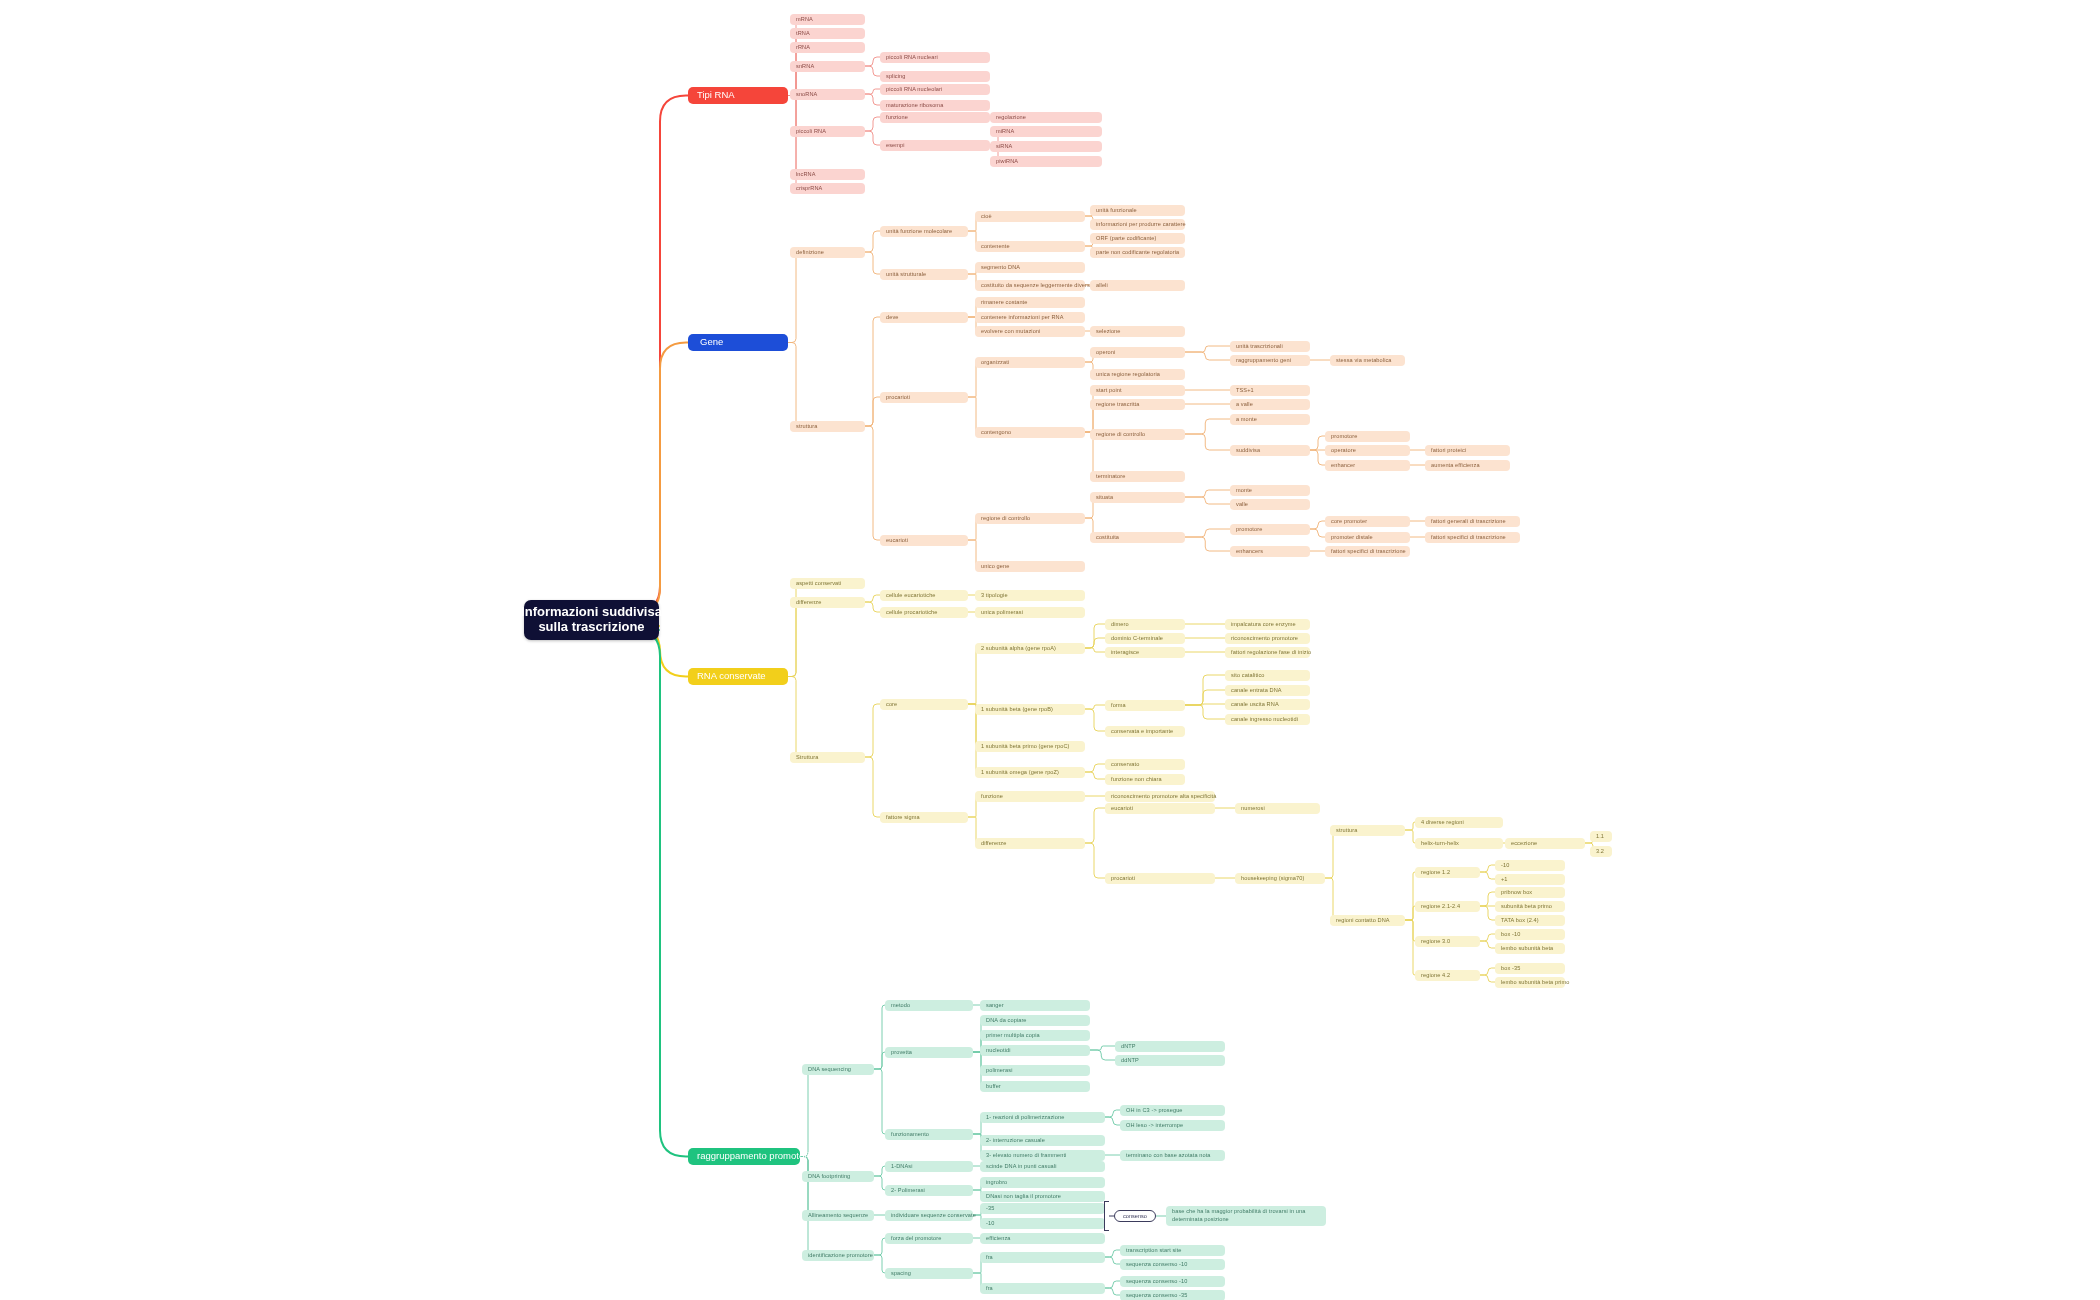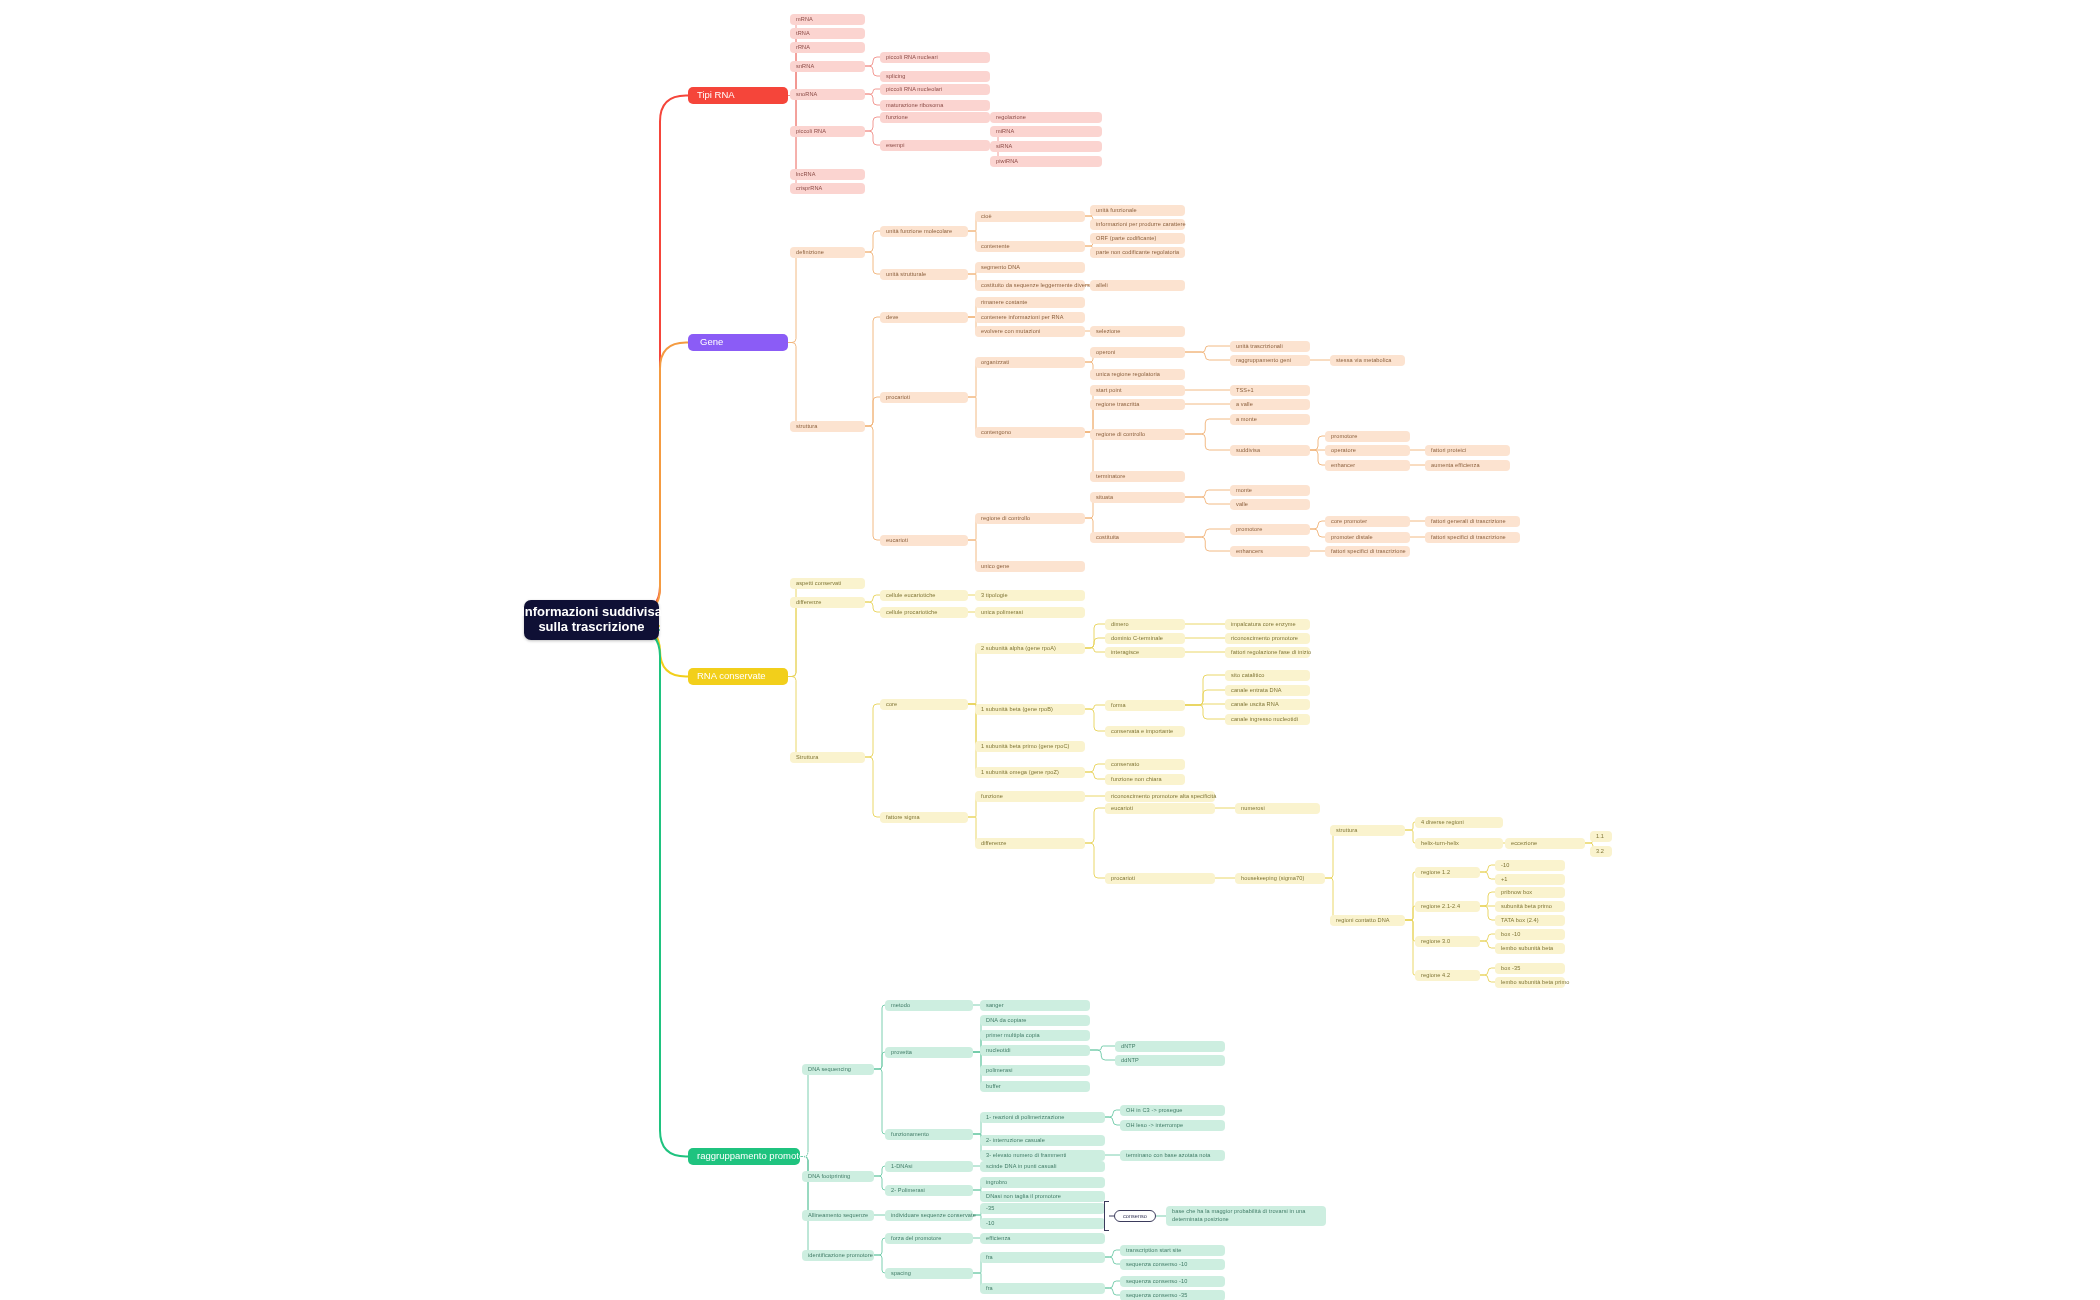--- a/index.html
+++ b/index.html
@@ -265,21 +265,21 @@
     <div class="node leaf" style="left: 880px; top: 99.5px; width: 110px; height: 11px; background: rgb(251, 212, 208); color: rgb(138, 74, 69);">maturazione ribosoma</div>
     <div class="node leaf" style="left: 790px; top: 125.5px; width: 75px; height: 11px; background: rgb(251, 212, 208); color: rgb(138, 74, 69);">piccoli RNA</div>
     <div class="node leaf" style="left: 880px; top: 111.5px; width: 110px; height: 11px; background: rgb(251, 212, 208); color: rgb(138, 74, 69);">funzione</div>
     <div class="node leaf" style="left: 990px; top: 111.5px; width: 112px; height: 11px; background: rgb(251, 212, 208); color: rgb(138, 74, 69);">regolazione</div>
     <div class="node leaf" style="left: 880px; top: 139.5px; width: 110px; height: 11px; background: rgb(251, 212, 208); color: rgb(138, 74, 69);">esempi</div>
     <div class="node leaf" style="left: 990px; top: 125.5px; width: 112px; height: 11px; background: rgb(251, 212, 208); color: rgb(138, 74, 69);">miRNA</div>
     <div class="node leaf" style="left: 990px; top: 140.5px; width: 112px; height: 11px; background: rgb(251, 212, 208); color: rgb(138, 74, 69);">siRNA</div>
     <div class="node leaf" style="left: 990px; top: 155.5px; width: 112px; height: 11px; background: rgb(251, 212, 208); color: rgb(138, 74, 69);">piwiRNA</div>
     <div class="node leaf" style="left: 790px; top: 168.5px; width: 75px; height: 11px; background: rgb(251, 212, 208); color: rgb(138, 74, 69);">lncRNA</div>
     <div class="node leaf" style="left: 790px; top: 182.5px; width: 75px; height: 11px; background: rgb(251, 212, 208); color: rgb(138, 74, 69);">crisprRNA</div>
-    <div class="node branch" style="left: 688px; top: 334px; width: 100px; height: 17px; background: #8b5cf6; color: rgb(255, 255, 255); padding-left: 12px;">Gene</div>
+    <div class="node branch" style="left: 688px; top: 334px; width: 100px; height: 17px; background: #1d4ed8; color: rgb(255, 255, 255); padding-left: 12px;">Gene</div>
     <div class="node leaf" style="left: 790px; top: 246.5px; width: 75px; height: 11px; background: rgb(252, 227, 208); color: rgb(138, 95, 60);">definizione</div>
     <div class="node leaf" style="left: 880px; top: 225.5px; width: 88px; height: 11px; background: rgb(252, 227, 208); color: rgb(138, 95, 60);">unità funzione molecolare</div>
     <div class="node leaf" style="left: 975px; top: 210.5px; width: 110px; height: 11px; background: rgb(252, 227, 208); color: rgb(138, 95, 60);">cioè</div>
     <div class="node leaf" style="left: 1090px; top: 204.5px; width: 95px; height: 11px; background: rgb(252, 227, 208); color: rgb(138, 95, 60);">unità funzionale</div>
     <div class="node leaf" style="left: 1090px; top: 218.5px; width: 95px; height: 11px; background: rgb(252, 227, 208); color: rgb(138, 95, 60);">informazioni per produrre carattere</div>
     <div class="node leaf" style="left: 975px; top: 240.5px; width: 110px; height: 11px; background: rgb(252, 227, 208); color: rgb(138, 95, 60);">contenente</div>
     <div class="node leaf" style="left: 1090px; top: 232.5px; width: 95px; height: 11px; background: rgb(252, 227, 208); color: rgb(138, 95, 60);">ORF (parte codificante)</div>
     <div class="node leaf" style="left: 1090px; top: 246.5px; width: 95px; height: 11px; background: rgb(252, 227, 208); color: rgb(138, 95, 60);">parte non codificante regolatoria</div>
     <div class="node leaf" style="left: 880px; top: 268.5px; width: 88px; height: 11px; background: rgb(252, 227, 208); color: rgb(138, 95, 60);">unità strutturale</div>
     <div class="node leaf" style="left: 975px; top: 261.5px; width: 110px; height: 11px; background: rgb(252, 227, 208); color: rgb(138, 95, 60);">segmento DNA</div>

